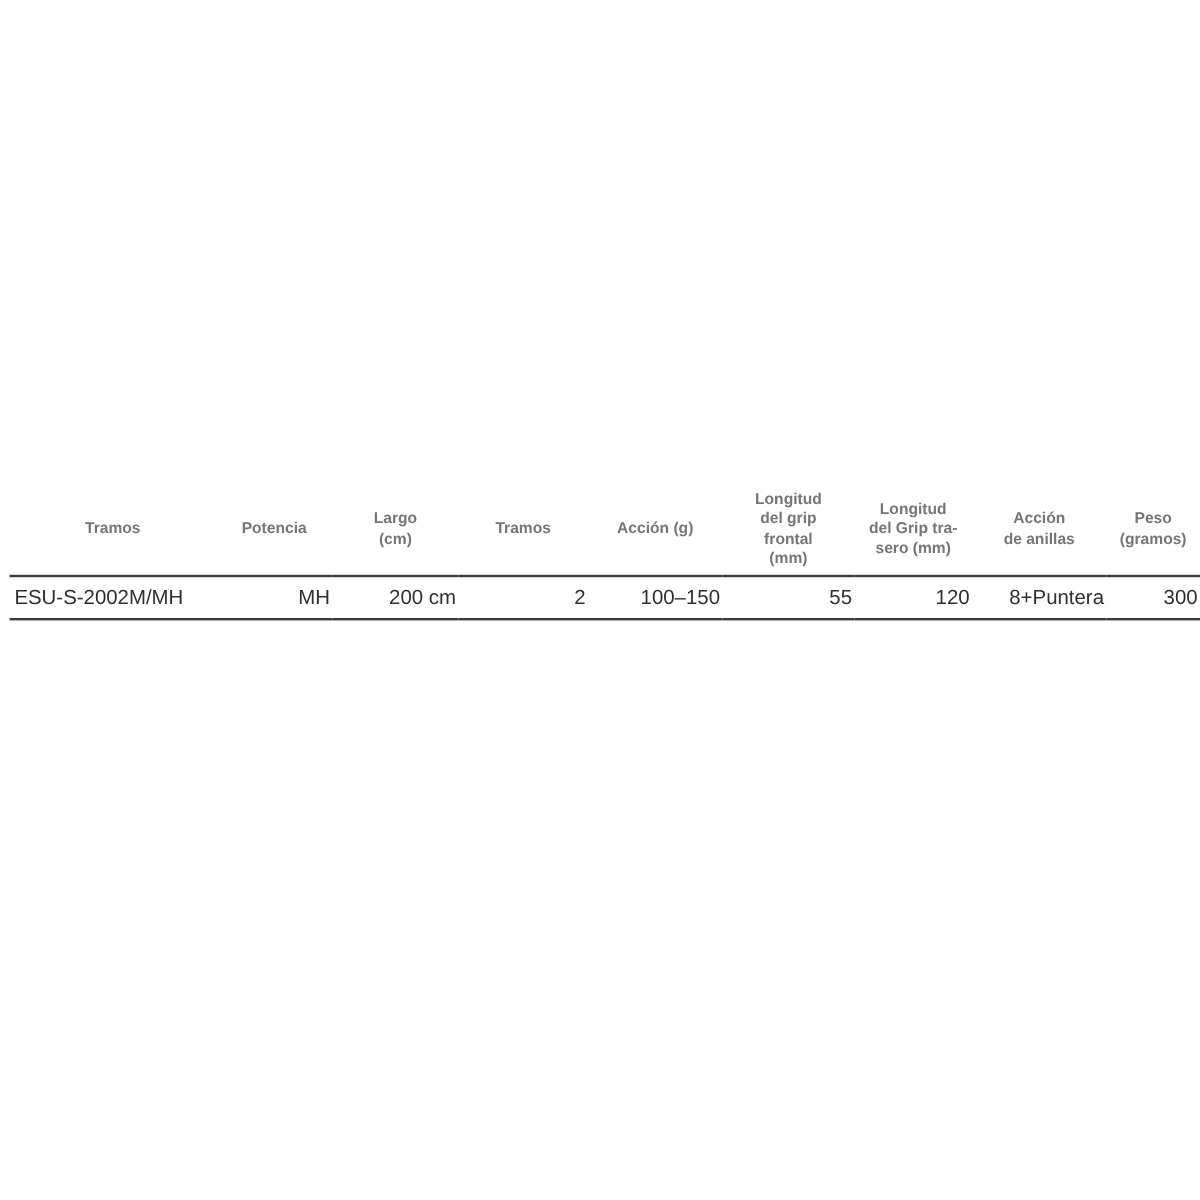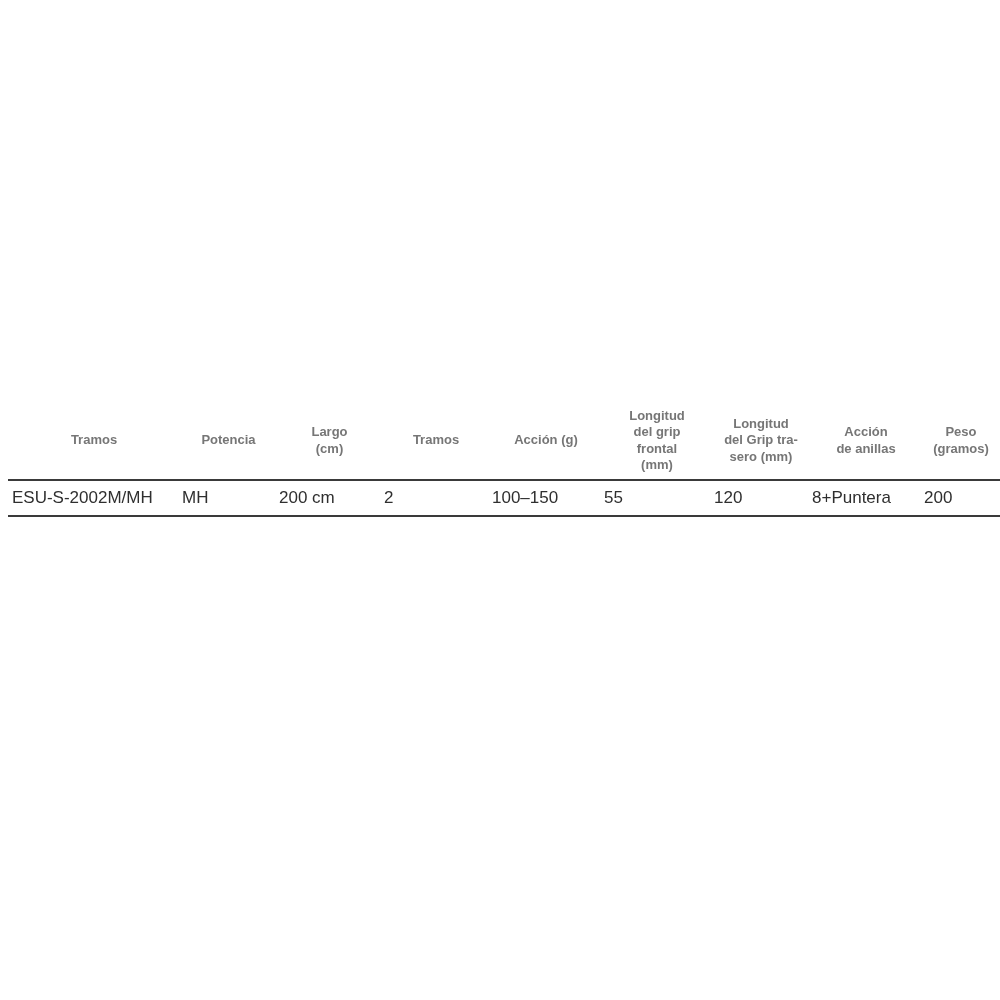--- a/index.html
+++ b/index.html
@@ -38,21 +38,21 @@
     font-weight: bold;
     line-height: 1.25;
     color: var(--header-text);
     white-space: pre-line;
     padding: 6px 2px 2px 2px;
     border-bottom: 2px solid var(--line);
   }
   table.spec-table td {
     height: 36px;
     vertical-align: middle;
-    text-align: left;
+    text-align: right;
     font-size: 17px;
     font-weight: 400;
     color: var(--body-text);
     border-bottom: 2px solid var(--line);
     padding: 0 2px;
     white-space: nowrap;
     overflow: hidden;
   }
   table.spec-table td.left {
     text-align: left;
@@ -100,17 +100,17 @@
     <tbody>
         <tr>
           <td class="left">ESU-S-2002M/MH</td>
           <td>MH</td>
           <td>200 cm</td>
           <td>2</td>
           <td>100–150</td>
           <td>55</td>
           <td>120</td>
           <td>8+Puntera</td>
-          <td>200</td>
+          <td>300</td>
         </tr>
       </tbody>
   </table>
 </div>
 
 </body></html>

